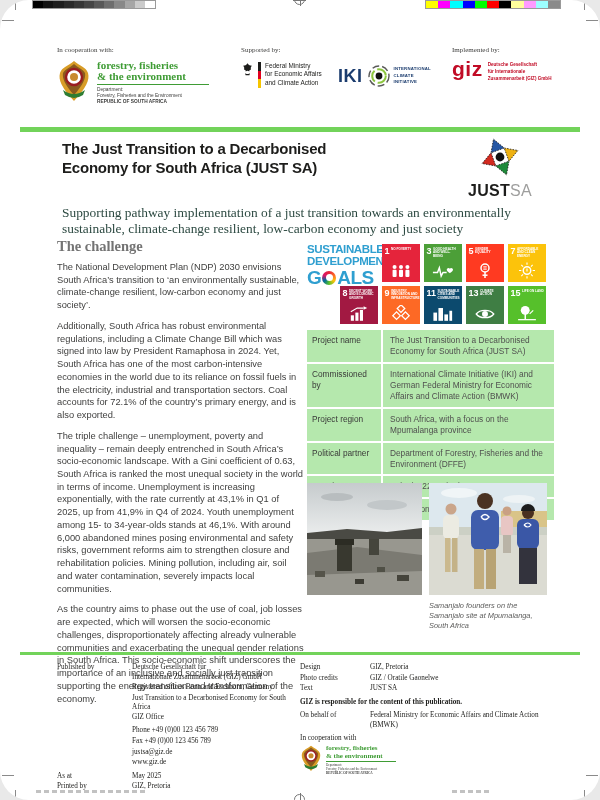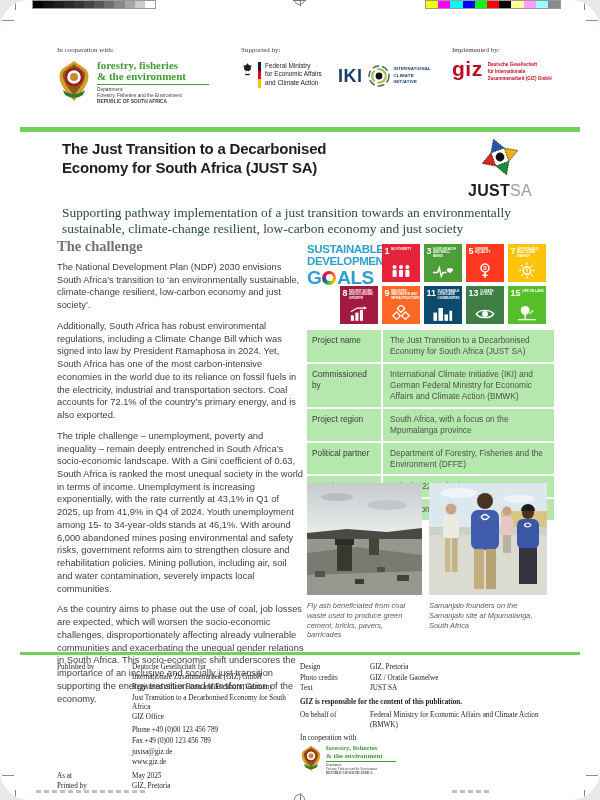--- a/index.html
+++ b/index.html
@@ -419,21 +419,20 @@
     <rect x="45" y="66" width="10" height="40" fill="#c2ad7e"></rect>
       <rect x="57" y="66" width="10" height="40" fill="#b8a374"></rect>
 
     <circle cx="99" cy="30" r="6" fill="#4a3020"></circle>
       <path d="M92 28 a7 7 0 0 1 14 0 z" fill="#1c1c1c"></path>
     <rect x="88" y="36" width="22" height="30" rx="6" fill="#3a57a6"></rect>
     <path d="M95 42 q4 -4 7 0 q-3 4 -7 0" fill="none" stroke="#fff" stroke-width="1.2"></path>
     <rect x="90" y="65" width="18" height="36" fill="#33333d"></rect>
   </svg>
 
-  <div class="caption" style="left:307px;width:112px;">Fly ash beneficiated from coal waste used to produce green cement, bricks, pavers, barricades</div>
   <div class="caption" style="left:429px;width:118px;">Samanjalo founders on the Samanjalo site at Mpumalanga, South Africa</div>
 
   <div class="greenbar" style="top:652px;height:3px;"></div>
 
   <div class="footer f-left">
     <div class="f-row">
       <div class="f-lab">Published by</div>
       <div class="f-val">Deutsche Gesellschaft für
 Internationale Zusammenarbeit (GIZ) GmbH</div>
     </div>

